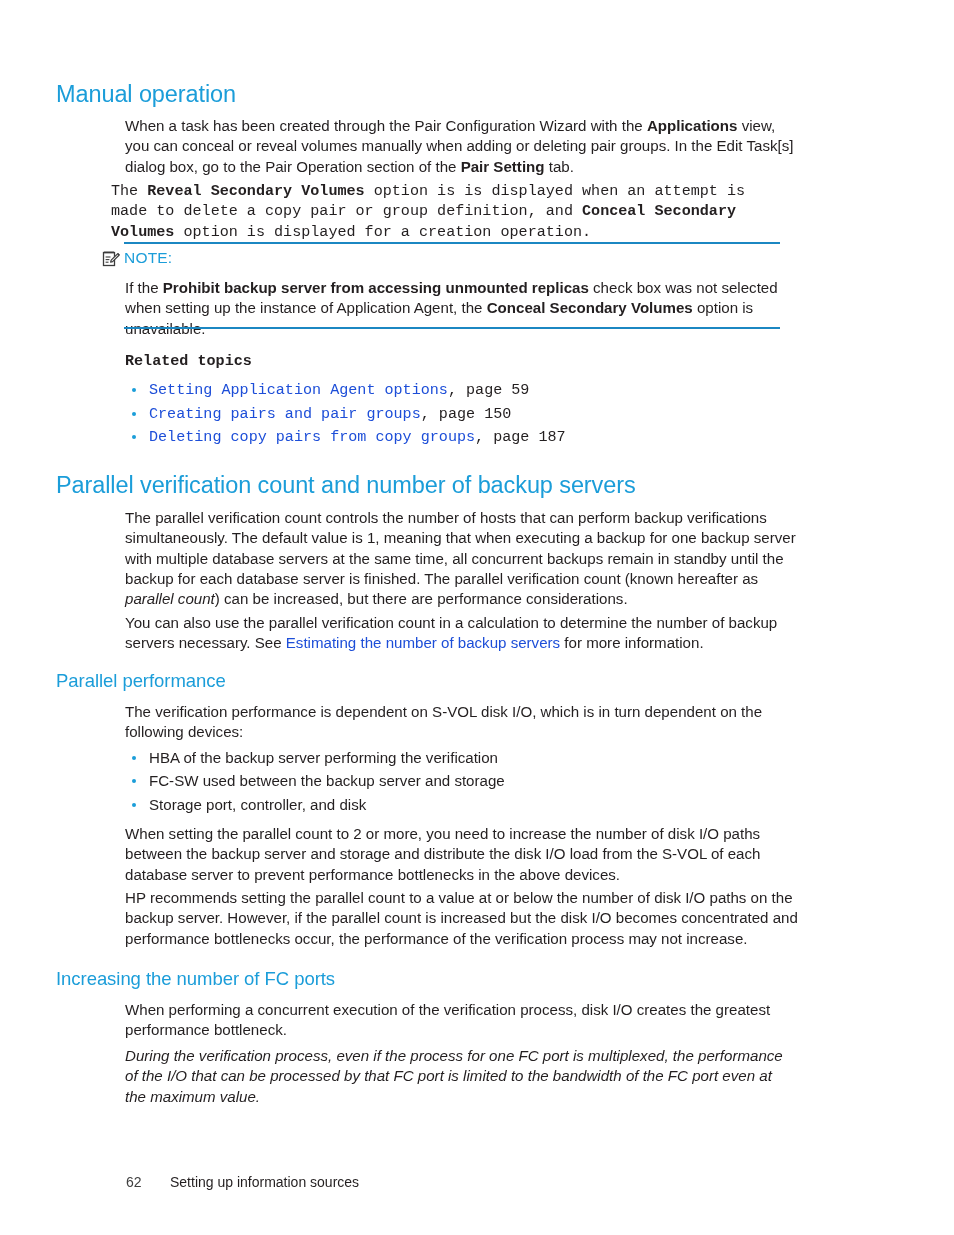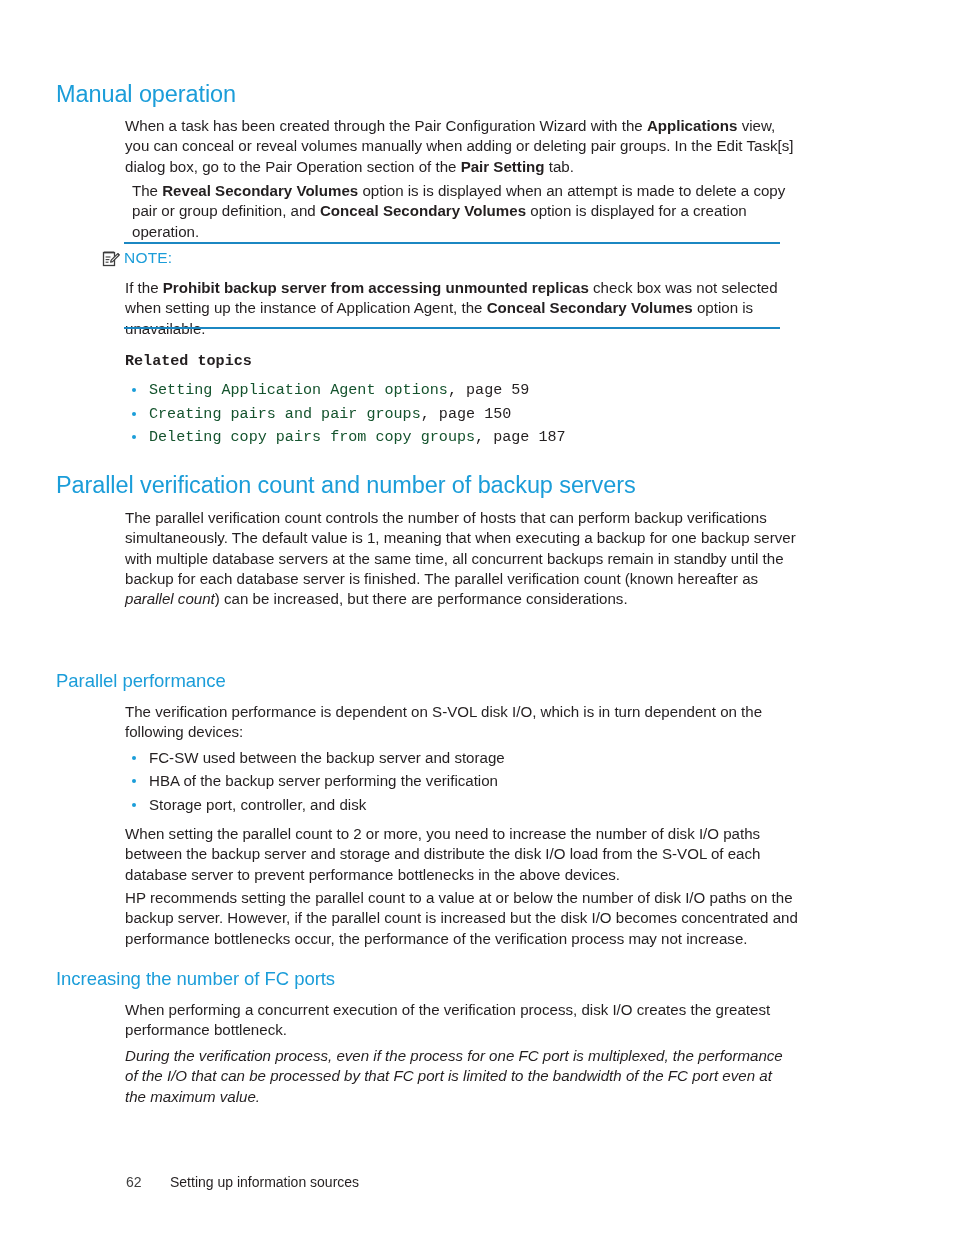--- a/index.html
+++ b/index.html
@@ -48,21 +48,21 @@
   .para {
     font-size: 15.1px;
     line-height: 20.3px;
     color: #231f20;
     margin: 0;
     text-align: left;
   }
   b, .b { font-weight: bold; }
   i, .i { font-style: italic; }
   .lnk {
-    color: #14532d;
+    color: #1d4ed8;
     text-decoration: none;
   }
 
   
   .blk { position: absolute; }
 
   
   ul.bullets {
     list-style: none;
     margin: 0;
@@ -131,21 +131,21 @@
 <body>
 
 <div class="page">
 
   <div class="blk" style="left:56px; top:52px; width:760px;">
     <h2 class="h2">Manual operation</h2>
   </div>
 
   <div class="blk para" style="left:125px; top:87px; width:676px;"><span>When a task has been created through the Pair Configuration Wizard with the </span><b>Applications</b><span> view, you can conceal or reveal volumes manually when adding or deleting pair groups. In the Edit Task[s] dialog box, go to the Pair Operation section of the </span><b>Pair Setting</b><span> tab.</span></div>
 
-  <div class="blk para" style="left:132px; top:152px; width:676px;"><span>The </span><b>Reveal Secondary Volumes</b><span> option is is displayed when an attempt is made to delete a copy pair or group definition, and </span><b>Conceal Secondary Volumes</b><span> option is displayed for a creation operation.</span></div>
+  <div class="blk para" style="left:111px; top:152px; width:676px;font-family:Liberation Mono, monospace;"><span>The </span><b>Reveal Secondary Volumes</b><span> option is is displayed when an attempt is made to delete a copy pair or group definition, and </span><b>Conceal Secondary Volumes</b><span> option is displayed for a creation operation.</span></div>
 
   <div class="note-rule" style="top:213px;"></div>
 
   <div class="note-icon">
     <svg width="20" height="20" viewBox="0 0 20 20">
       <rect x="2.5" y="3.5" width="11" height="13" fill="#ffffff" stroke="#3c3c3c" stroke-width="1.3"></rect>
       <line x1="4" y1="2.2" x2="4" y2="4.6" stroke="#3c3c3c" stroke-width="1.1"></line>
       <line x1="6" y1="2.2" x2="6" y2="4.6" stroke="#3c3c3c" stroke-width="1.1"></line>
       <line x1="8" y1="2.2" x2="8" y2="4.6" stroke="#3c3c3c" stroke-width="1.1"></line>
       <line x1="10" y1="2.2" x2="10" y2="4.6" stroke="#3c3c3c" stroke-width="1.1"></line>
@@ -172,31 +172,32 @@
       <li><a class="lnk" href="#">Deleting copy pairs from copy groups</a><span>, page 187</span></li>
     </ul>
   </div>
 
   <div class="blk" style="left:56px; top:443px; width:800px;">
     <h2 class="h2">Parallel verification count and number of backup servers</h2>
   </div>
 
   <div class="blk para" style="left:125px; top:479px; width:676px;"><span>The parallel verification count controls the number of hosts that can perform backup verifications simultaneously. The default value is 1, meaning that when executing a backup for one backup server with multiple database servers at the same time, all concurrent backups remain in standby until the backup for each database server is finished. The parallel verification count (known hereafter as </span><i>parallel count</i><span>) can be increased, but there are performance considerations.</span></div>
 
+  <div class="blk para" style="left:125px; top:584px; width:676px;"><span>You can also use the parallel verification count in a calculation to determine the number of backup servers necessary. See </span><a class="lnk" href="#">Estimating the number of backup servers</a><span> for more information.</span></div>
 
   <div class="blk para" style="left:125px; top:673px; width:660px;">The verification performance is dependent on S-VOL disk I/O, which is in turn dependent on the following devices:</div>
 
   <div class="blk" style="left:56px; top:641px; width:760px;">
     <h3 class="h3">Parallel performance</h3>
   </div>
 
   <div class="blk" style="left:125px; top:719px; width:676px;">
     <ul class="bullets">
+      <li>HBA of the backup server performing the verification</li>
       <li>FC-SW used between the backup server and storage</li>
-      <li>HBA of the backup server performing the verification</li>
       <li>Storage port, controller, and disk</li>
     </ul>
   </div>
 
   <div class="blk para" style="left:125px; top:795px; width:676px;">When setting the parallel count to 2 or more, you need to increase the number of disk I/O paths between the backup server and storage and distribute the disk I/O load from the S-VOL of each database server to prevent performance bottlenecks in the above devices.</div>
 
   <div class="blk para" style="left:125px; top:859px; width:680px;">HP recommends setting the parallel count to a value at or below the number of disk I/O paths on the backup server. However, if the parallel count is increased but the disk I/O becomes concentrated and performance bottlenecks occur, the performance of the verification process may not increase.</div>
 
   <div class="blk para" style="left:125px; top:971px; width:662px;">When performing a concurrent execution of the verification process, disk I/O creates the greatest performance bottleneck.</div>
 

